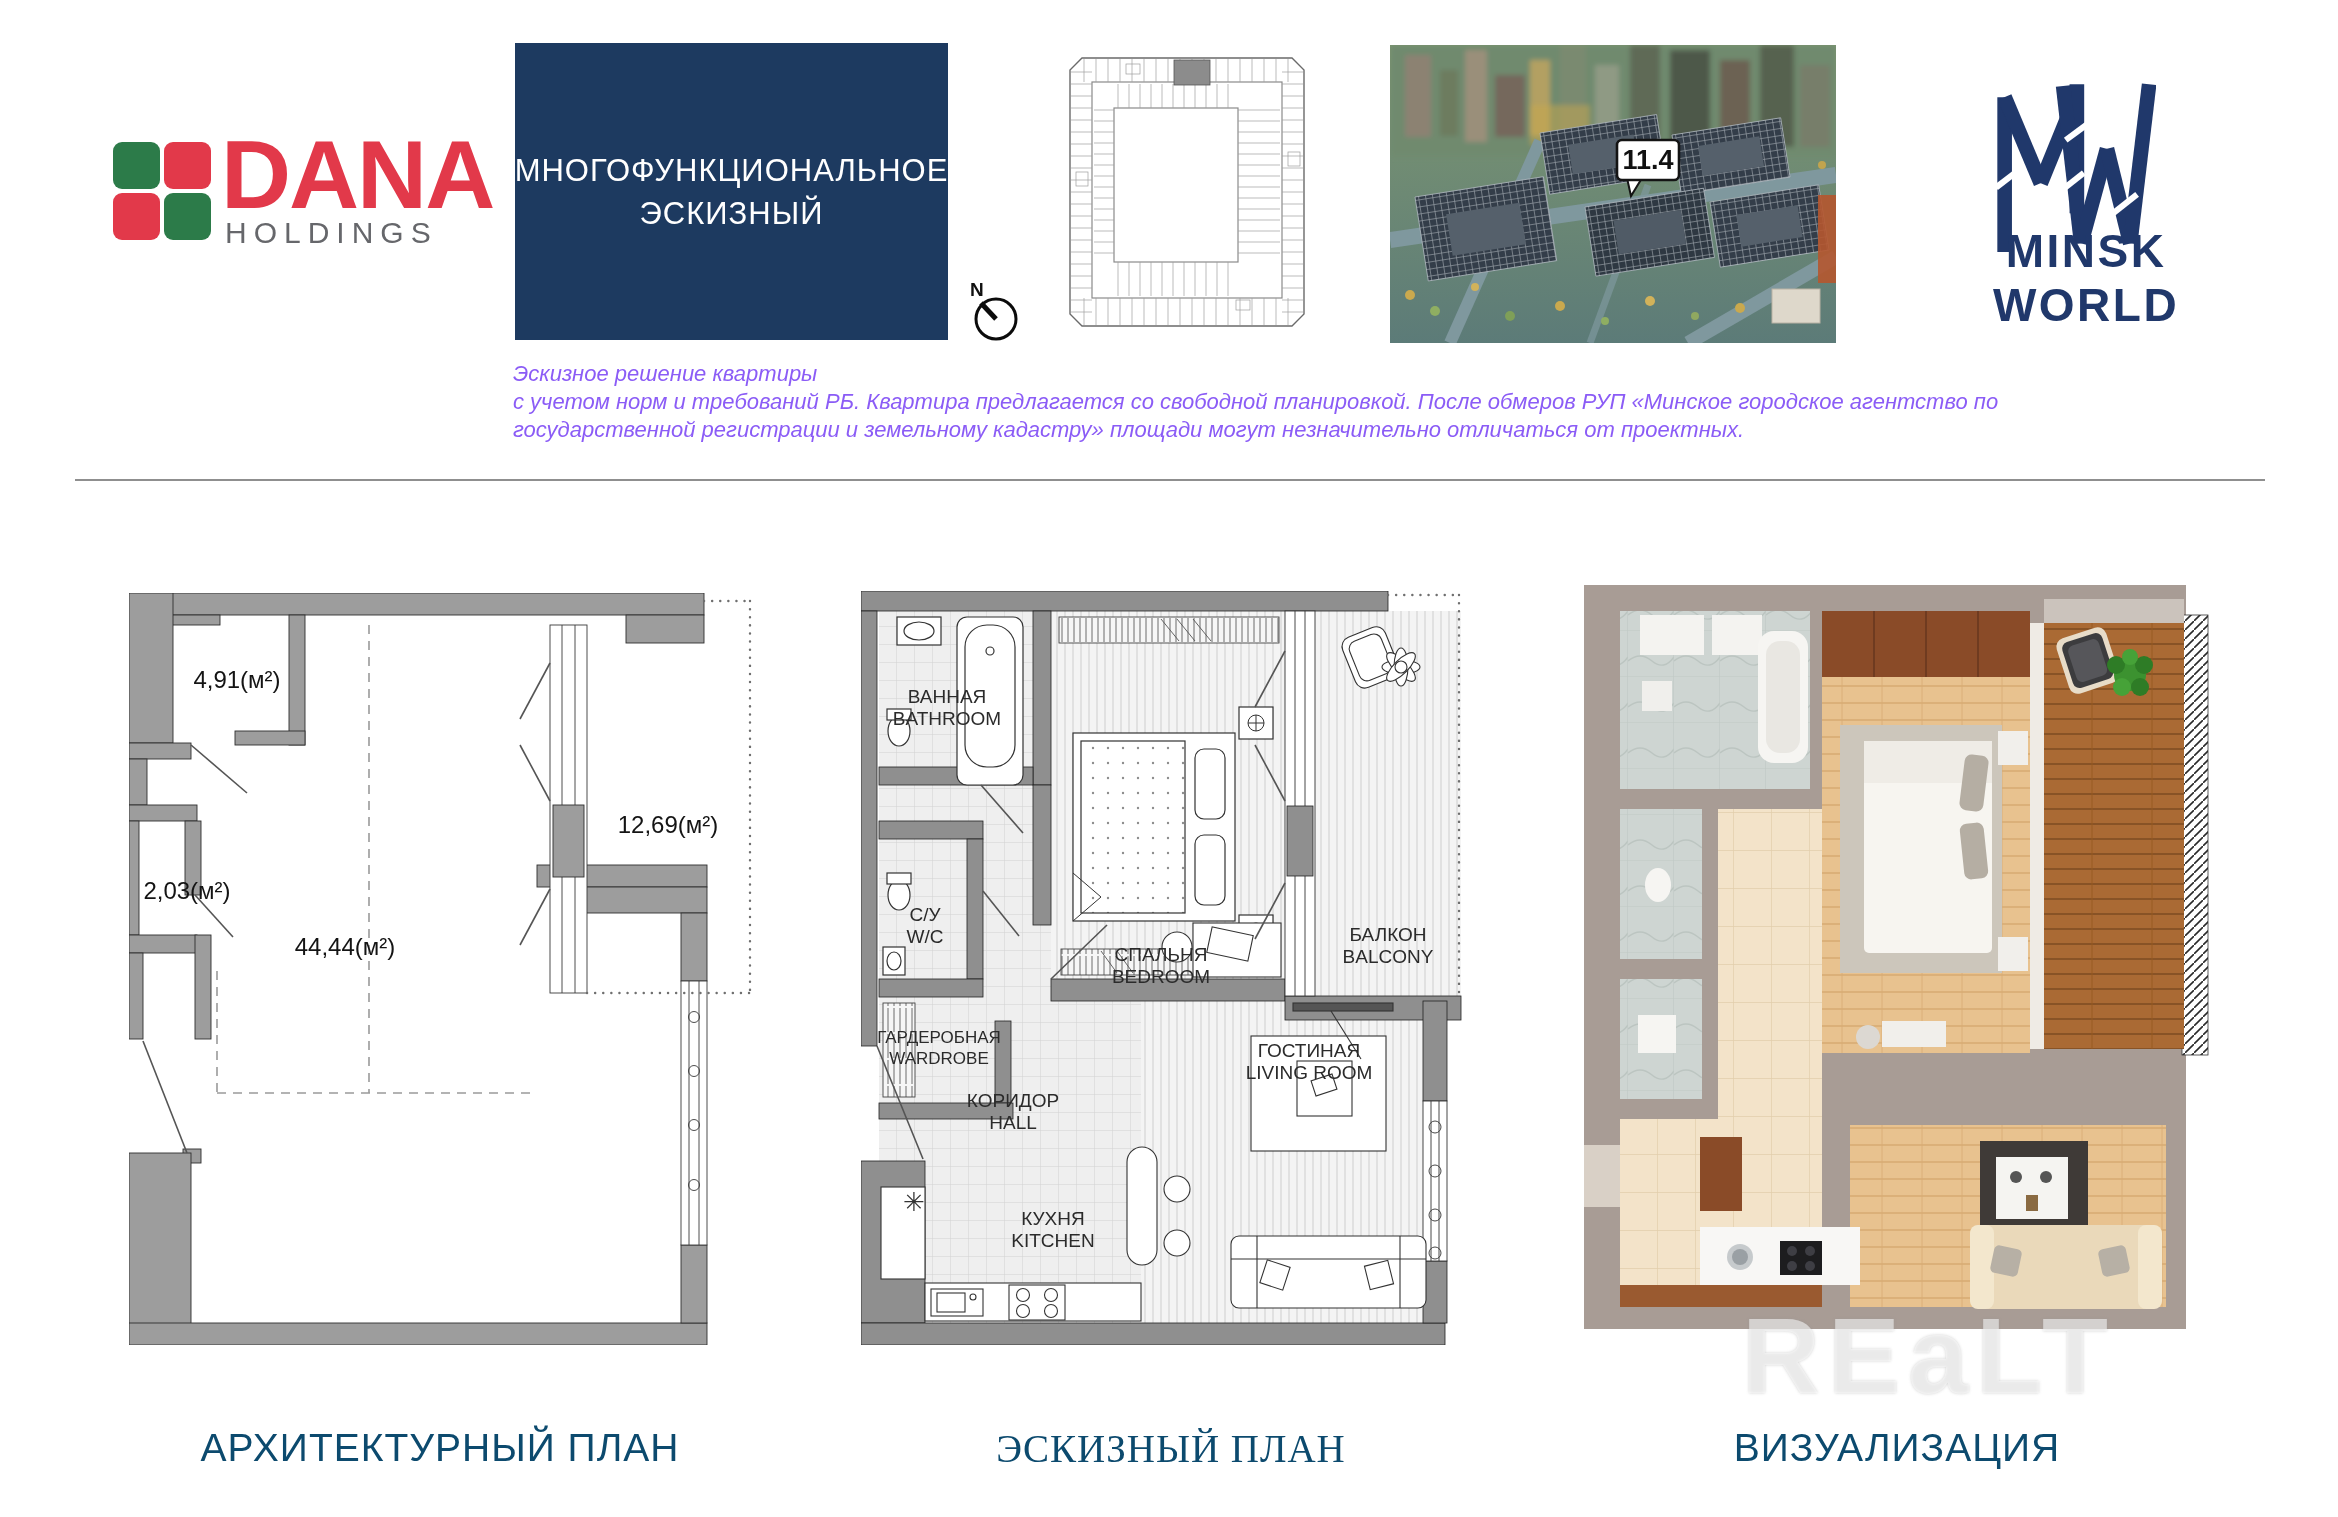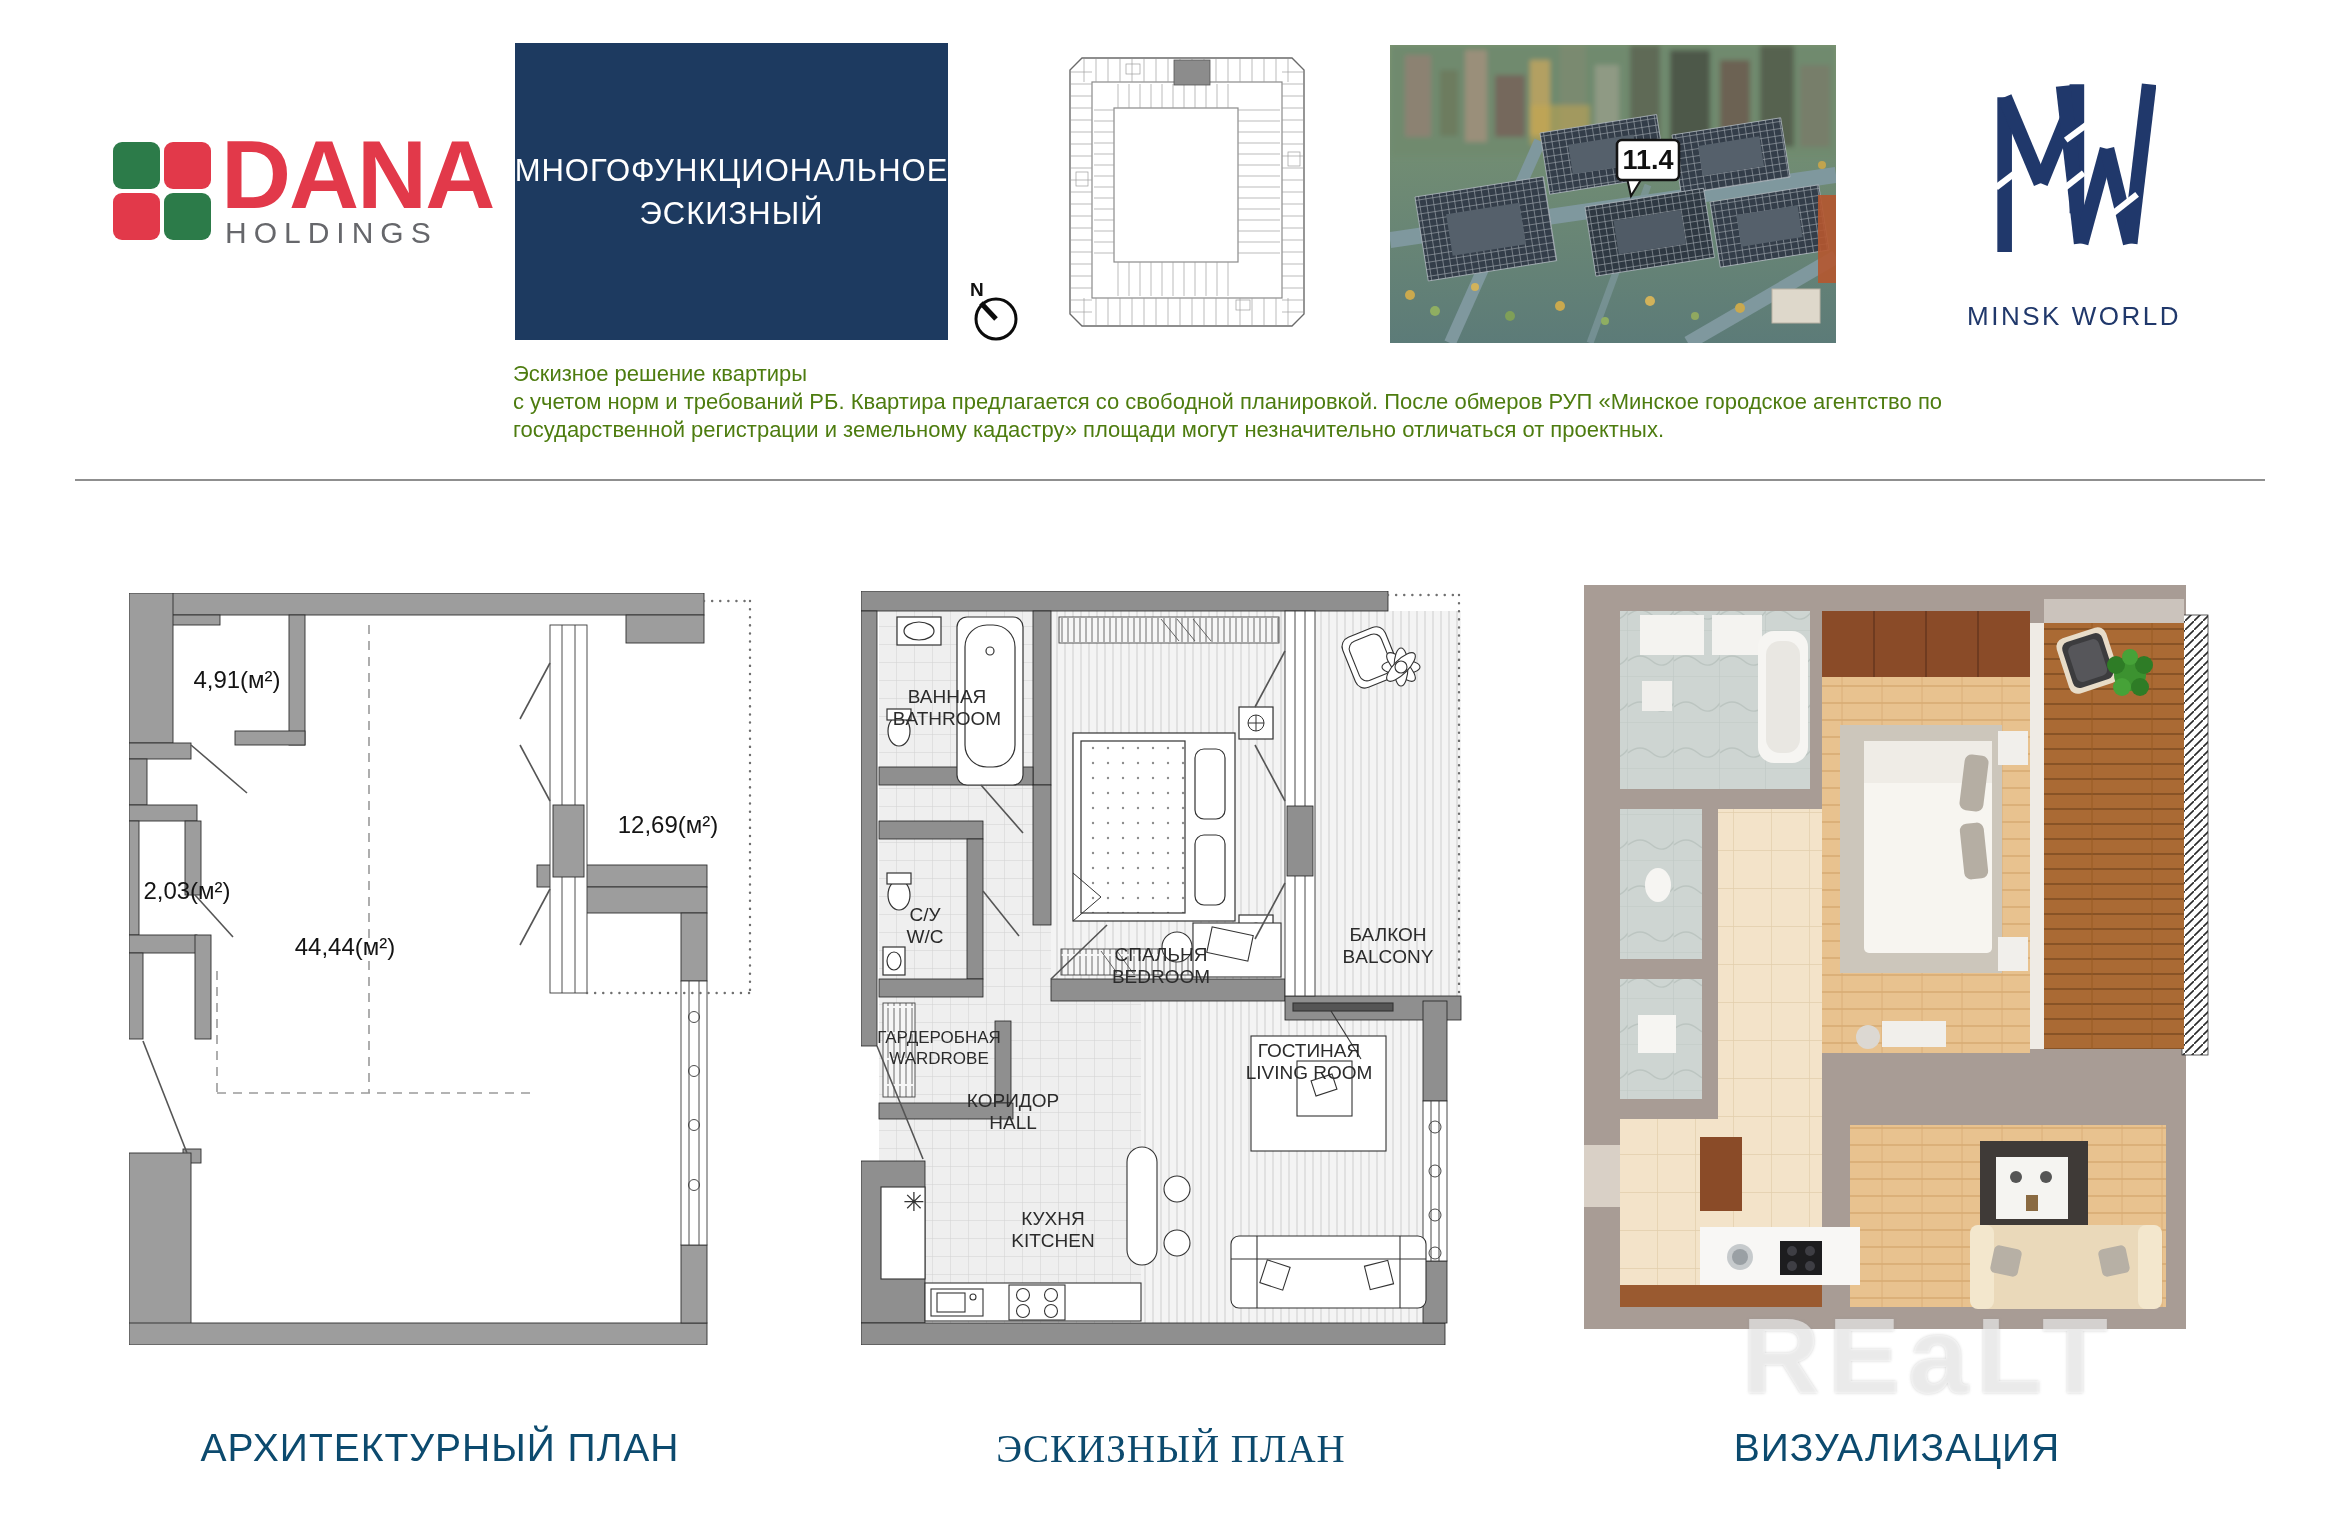--- a/index.html
+++ b/index.html
@@ -11,24 +11,24 @@
   .dana-grid{position:absolute;left:0;top:2px;width:100px;height:100px;}
   .dana-sq{position:absolute;width:47px;height:47px;border-radius:9px;}
   .dana-word{position:absolute;left:108px;top:-14px;font-size:97px;font-weight:bold;
              letter-spacing:-2px;line-height:97px;}
   .dana-sub{position:absolute;left:112px;top:76px;font-size:30px;font-weight:normal;
             letter-spacing:7px;color:#66676b;}
   .titlebox{left:515px;top:43px;width:433px;height:297px;background:#1d3a60;
             display:flex;flex-direction:column;justify-content:center;align-items:center;}
   .titlebox div{color:#fff;font-size:31px;letter-spacing:1px;line-height:43px;text-align:center;}
   .minsk{left:1902px;top:72px;width:336px;height:260px;}
-  .minsk-name{position:absolute;left:4px;bottom:0;width:100%;text-align:center;
-              font-size:26px;font-weight:normal;letter-spacing:2.5px;color:#20386b;}
+  .minsk-name{position:absolute;left:16px;bottom:0;width:100%;text-align:center;
+              font-size:46px;font-weight:bold;letter-spacing:2.5px;color:#20386b;}
   
-  .notes{left:513px;top:360px;font-size:22px;line-height:28px;color:#4d7c0f;white-space:nowrap;}
+  .notes{left:513px;top:360px;font-size:22px;line-height:28px;color:#8b5cf6;white-space:nowrap;font-style:italic;}
   .divider{left:75px;top:479px;width:2190px;height:2px;background:#8f8f8f;}
   
   .caption{top:1426px;font-size:39px;color:#0c4a6e;letter-spacing:1px;transform:translateX(-50%);white-space:nowrap;}
   
   .watermark{left:1742px;top:1293px;font-size:108px;font-weight:bold;letter-spacing:8px;
              color:rgba(255,255,255,0.55);text-shadow:0 0 3px rgba(150,150,150,0.45);
              z-index:9;}
   svg text{font-family:"Liberation Sans",sans-serif;}
 </style>
 </head>

